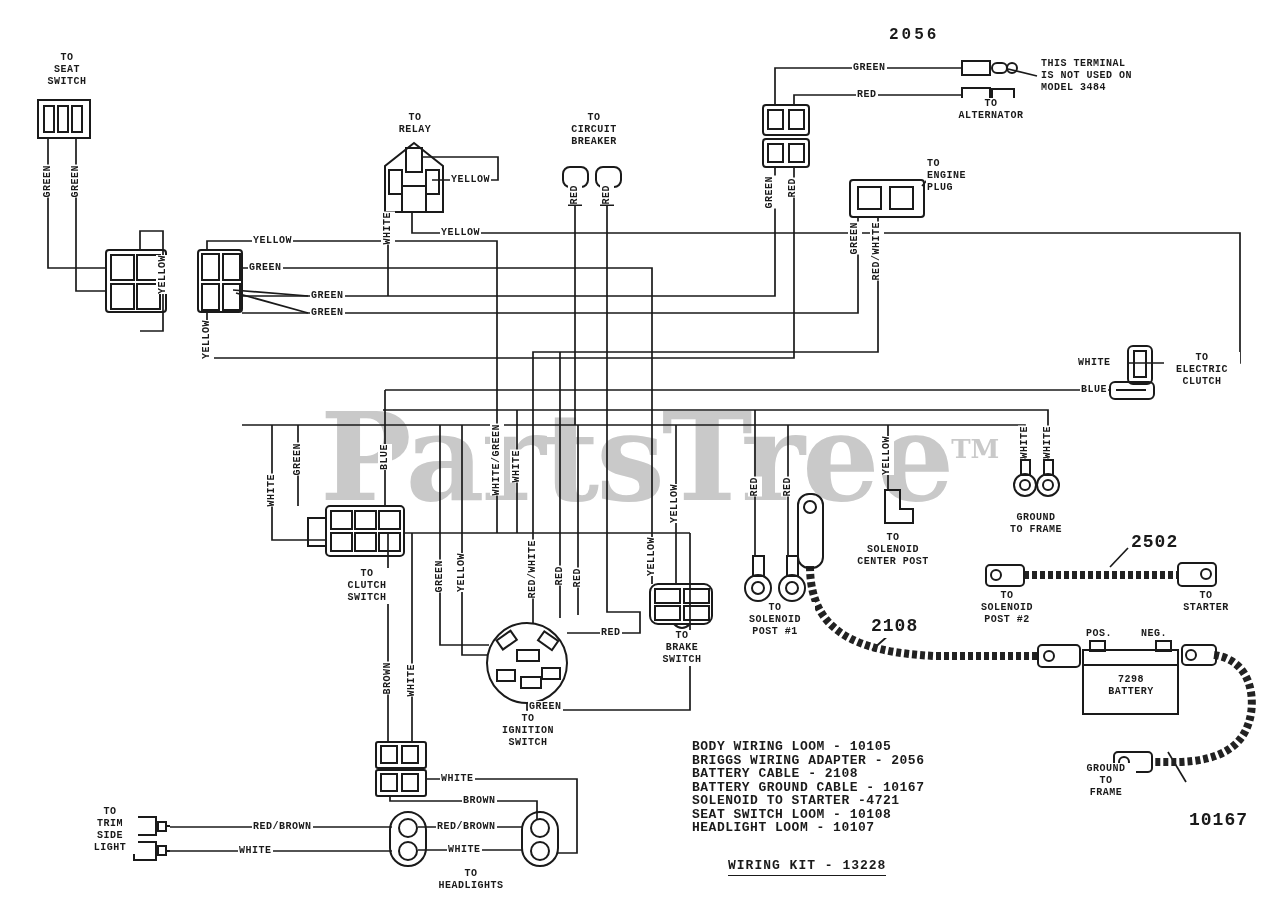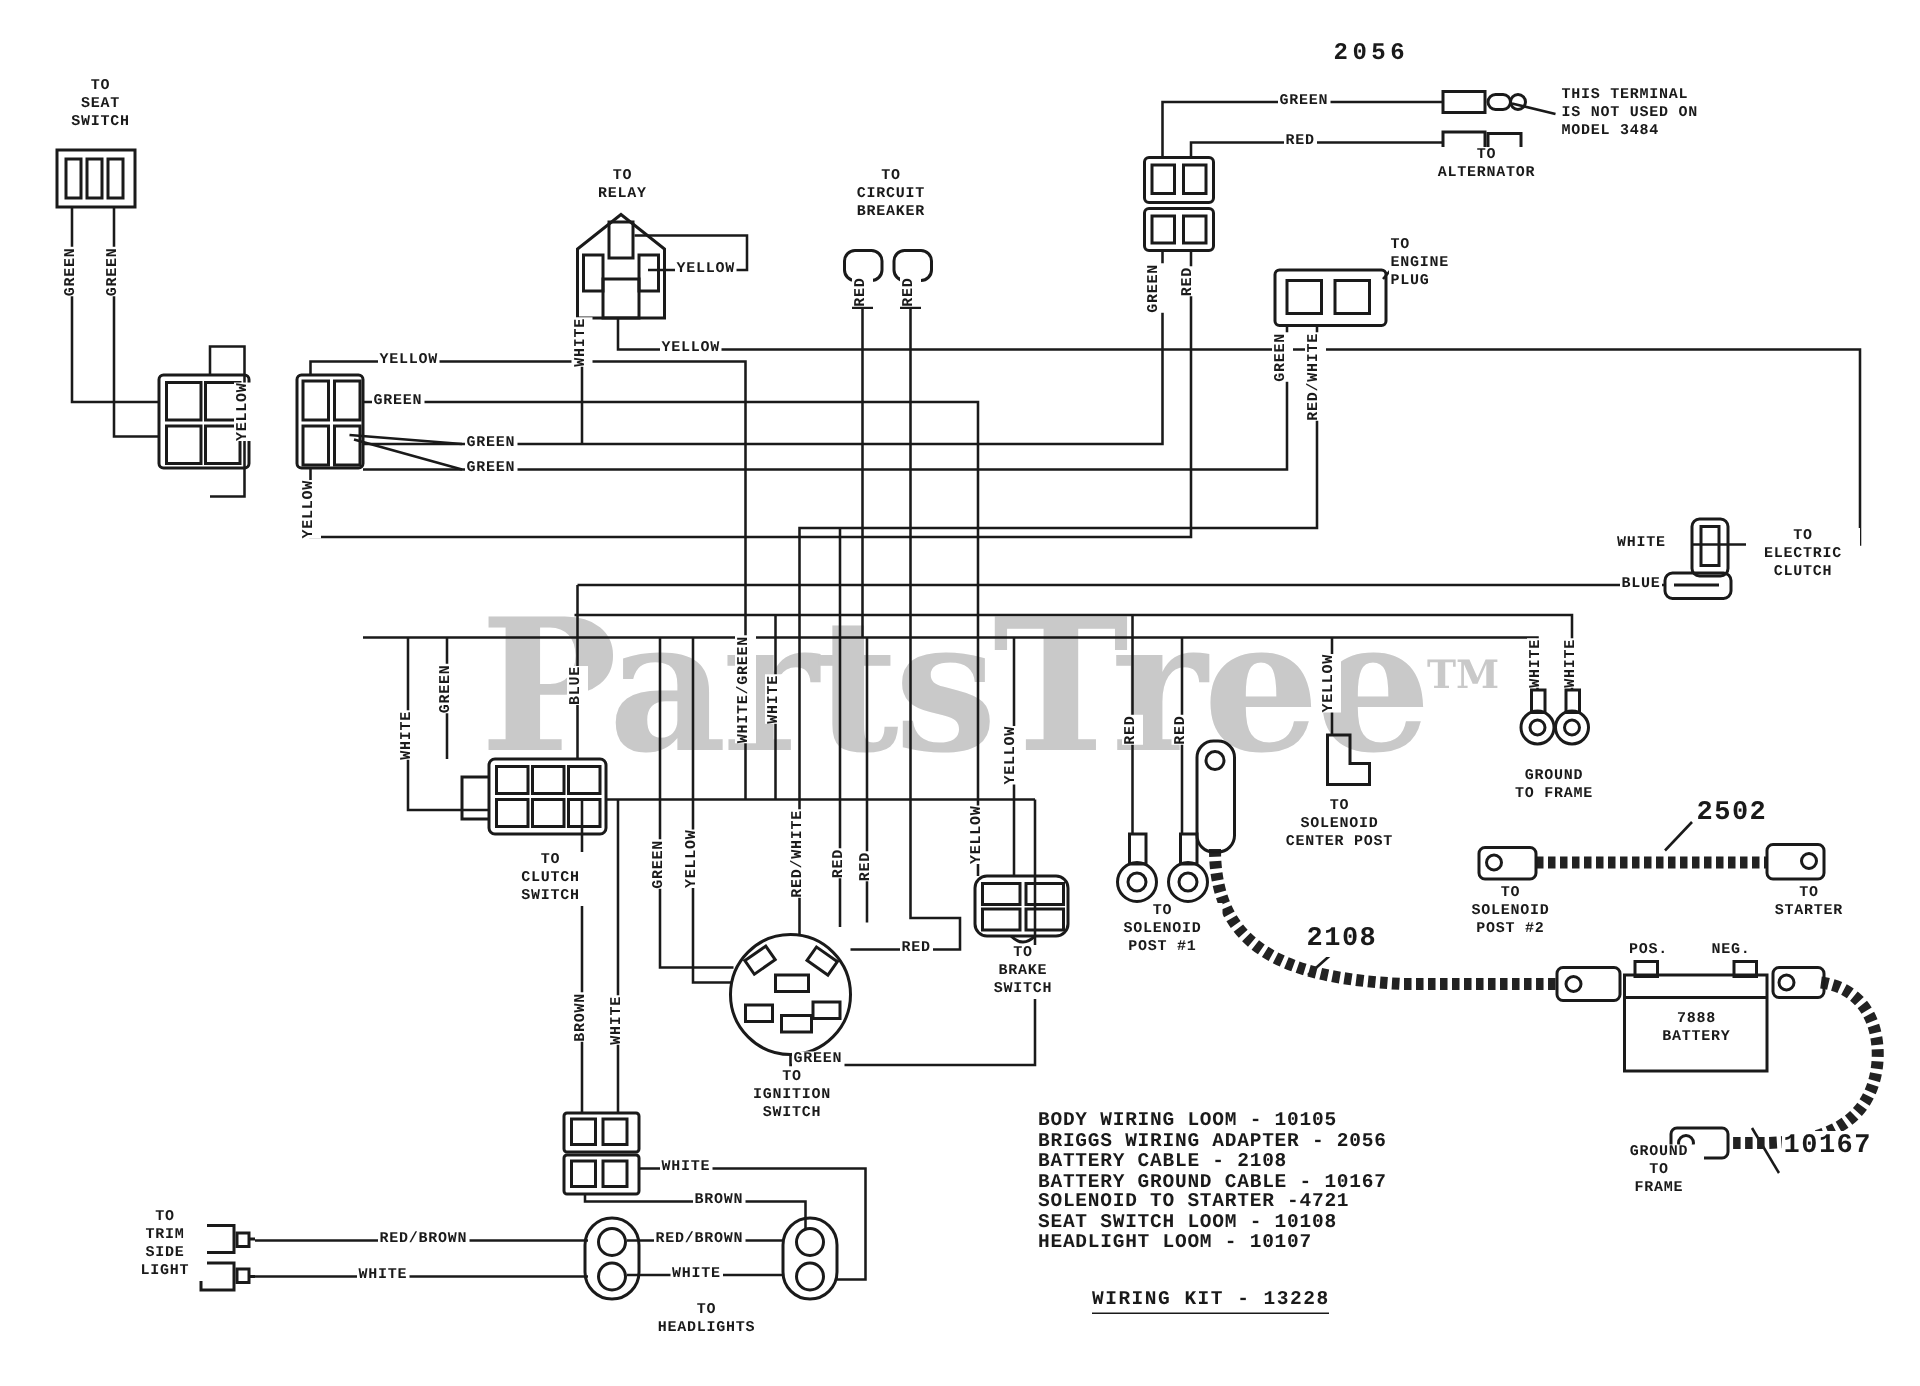--- a/index.html
+++ b/index.html
@@ -283,35 +283,35 @@
 CENTER POST</div>
   <div class="lbl c" style="left:1002px;top:512px;width:66px;">GROUND
 TO FRAME</div>
   <div class="lbl c" style="left:970px;top:590px;width:72px;">TO
 SOLENOID
 POST #2</div>
   <div class="lbl c" style="left:1172px;top:590px;width:66px;">TO
 STARTER</div>
   <div class="lbl" style="left:1085px;top:628px;">POS.</div>
   <div class="lbl" style="left:1140px;top:628px;">NEG.</div>
-  <div class="lbl c" style="left:1094px;top:674px;width:72px;background:none;">7888
+  <div class="lbl c" style="left:1094px;top:674px;width:72px;background:none;">7298
 BATTERY</div>
   <div class="lbl c" style="left:1076px;top:763px;width:58px;">GROUND
 TO
 FRAME</div>
   <div class="lbl c" style="left:82px;top:806px;width:54px;">TO
 TRIM
 SIDE
 LIGHT</div>
   <div class="lbl c" style="left:426px;top:868px;width:88px;">TO
 HEADLIGHTS</div>
 
   <div class="lbl pn" style="left:870px;top:616px;">2108</div>
   <div class="lbl pn" style="left:1130px;top:532px;">2502</div>
-  <div class="lbl pn" style="left:1188px;top:754px;text-align:center;">10167</div>
+  <div class="lbl pn" style="left:1188px;top:810px;text-align:center;">10167</div>
 
   <div class="lbl" style="left:252px;top:235px;">YELLOW</div>
   <div class="lbl" style="left:248px;top:262px;">GREEN</div>
   <div class="lbl" style="left:310px;top:290px;">GREEN</div>
   <div class="lbl" style="left:310px;top:307px;">GREEN</div>
   <div class="lbl" style="left:450px;top:174px;">YELLOW</div>
   <div class="lbl" style="left:440px;top:227px;">YELLOW</div>
   <div class="lbl" style="left:852px;top:62px;">GREEN</div>
   <div class="lbl" style="left:856px;top:89px;">RED</div>
   <div class="lbl" style="left:1077px;top:357px;">WHITE</div>

